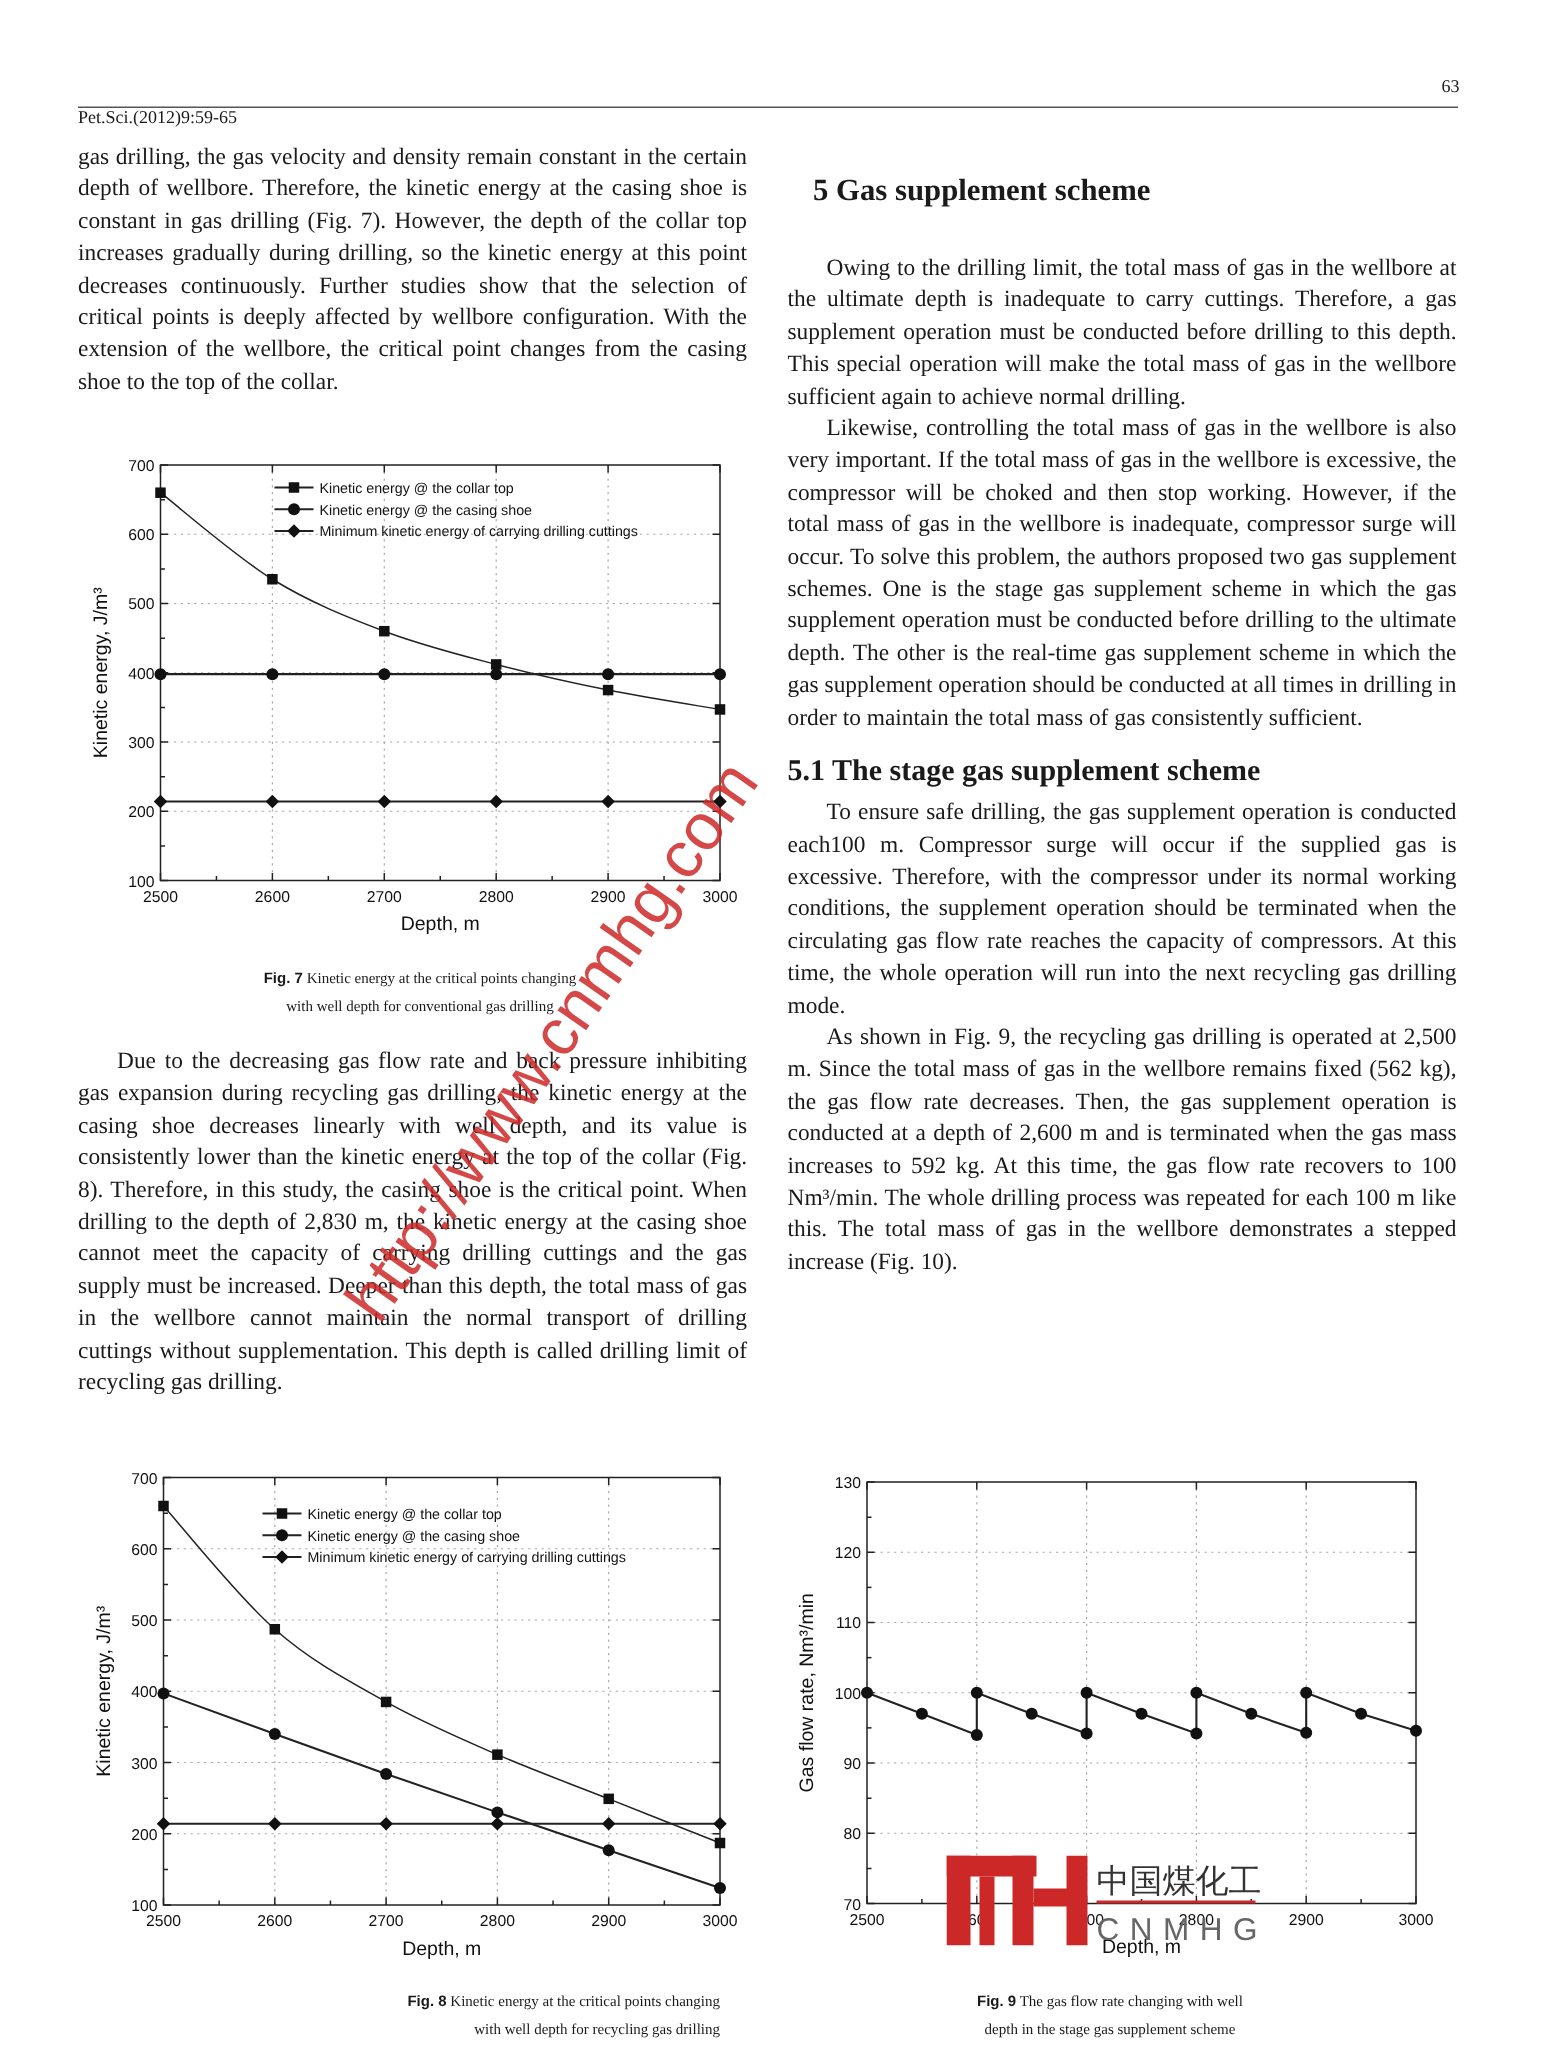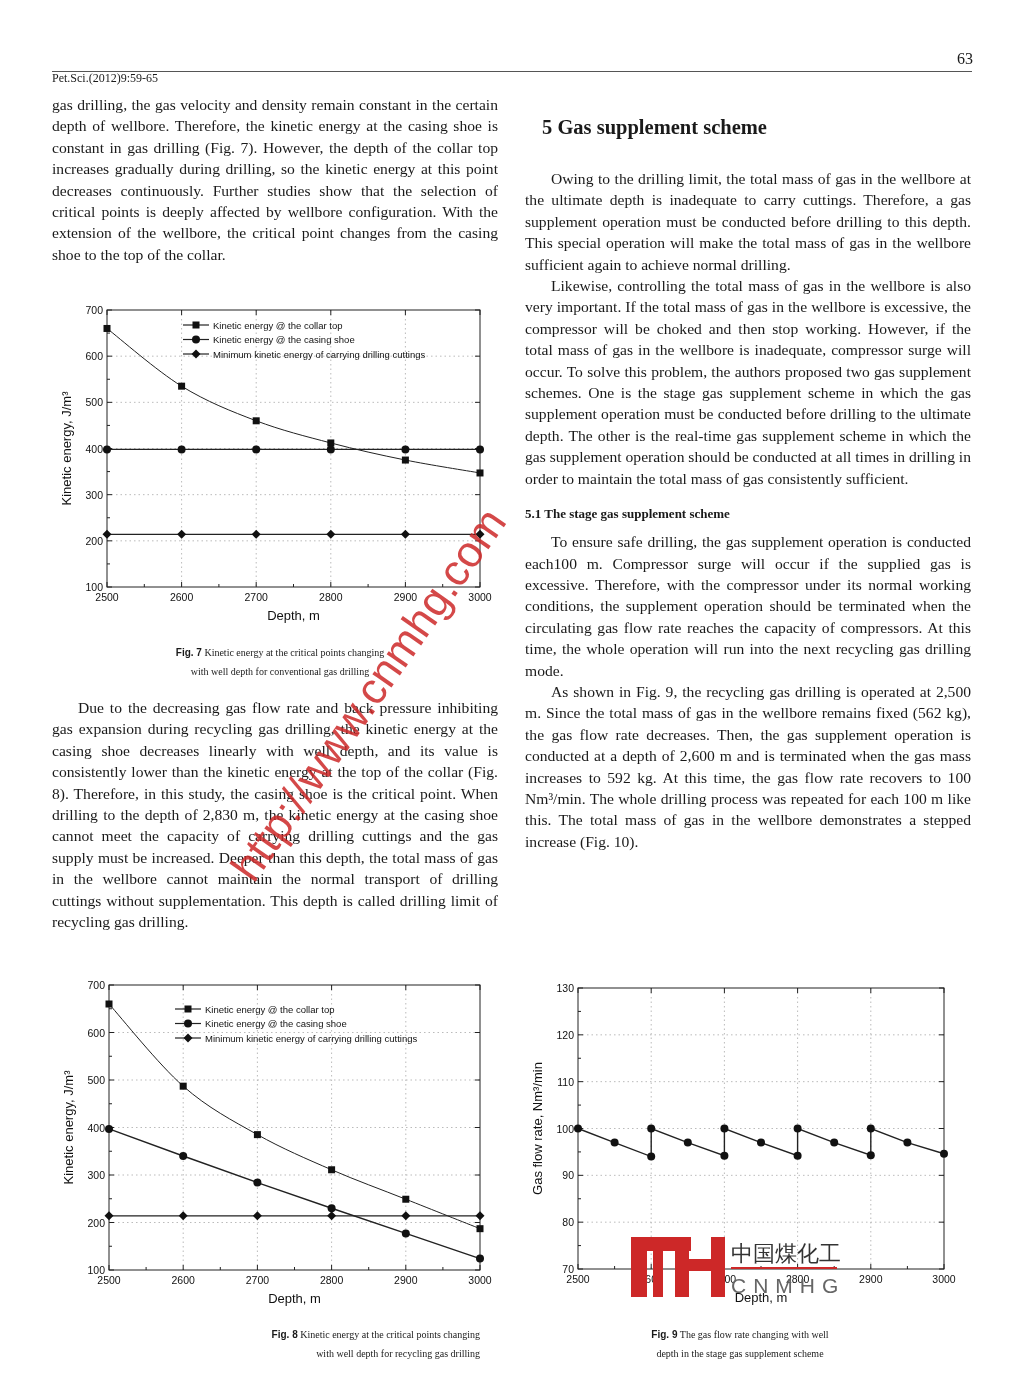--- a/index.html
+++ b/index.html
@@ -1,26 +1,26 @@
 <!DOCTYPE html>
 <html><head>
 <meta charset="utf-8">
 <style>
   html,body{margin:0;padding:0;background:#fff;}
   body{width:1035px;height:1380px;position:relative;overflow:hidden;font-family:"Liberation Serif","DejaVu Serif",serif;color:#1a1a1a;}
   .hdr{position:absolute;left:52px;top:50px;font-size:12px;margin-top:21px;}
-  .pno{position:absolute;right:62px;top:50px;font-size:16px;}
+  .pno{position:absolute;right:62px;top:50px;font-size:12px;}
   .rule{position:absolute;left:52px;top:71px;width:920px;height:1px;background:#555;}
   .col{position:absolute;font-size:15.6px;line-height:21.4px;text-align:justify;}
   .col p{margin:0;}
   .ind{text-indent:26px;}
   .lcol{left:52px;width:446px;}
   .rcol{left:525px;width:446px;}
   h2{font-size:20.5px;font-weight:bold;margin:17px;line-height:24px;}
-  h3{font-size:13px;font-weight:bold;margin:0;line-height:22px;}
+  h3{font-size:20px;font-weight:bold;margin:0;line-height:22px;}
   .cap{position:absolute;font-size:10px;line-height:19px;text-align:center;}
   .cap b{font-family:"Liberation Sans","DejaVu Sans",sans-serif;font-weight:bold;}
   svg text{font-family:"Liberation Sans","DejaVu Sans",sans-serif;}
   .wm{position:absolute;color:rgba(205,40,40,0.85);font-family:"Liberation Sans","DejaVu Sans",sans-serif;font-size:44px;transform-origin:left bottom;white-space:nowrap;pointer-events:none;}
   .logo{position:absolute;left:631px;top:1237px;width:210px;height:60px;}
 </style>
 </head>
 <body>
 
 <div class="hdr">Pet.Sci.(2012)9:59-65</div>

